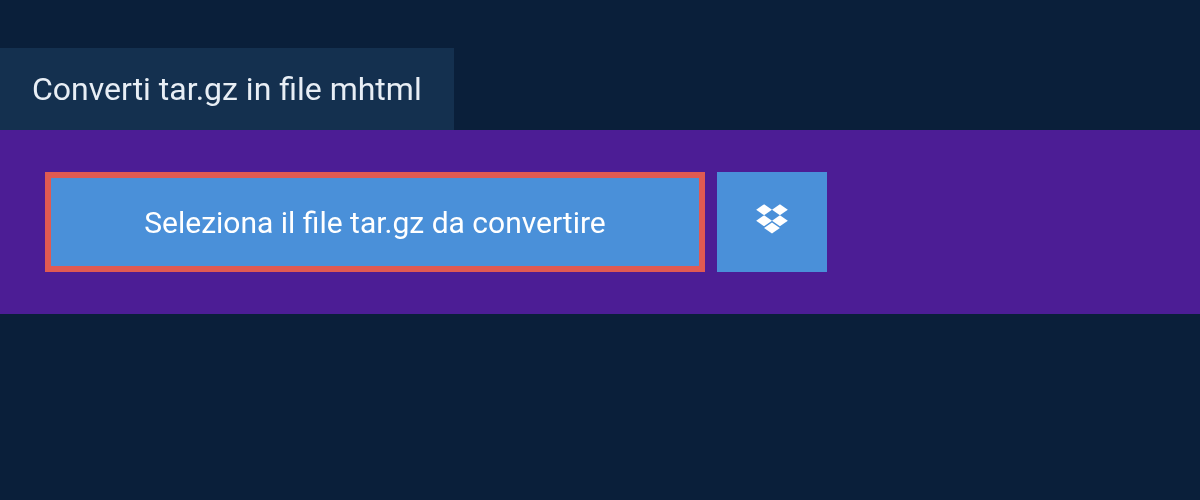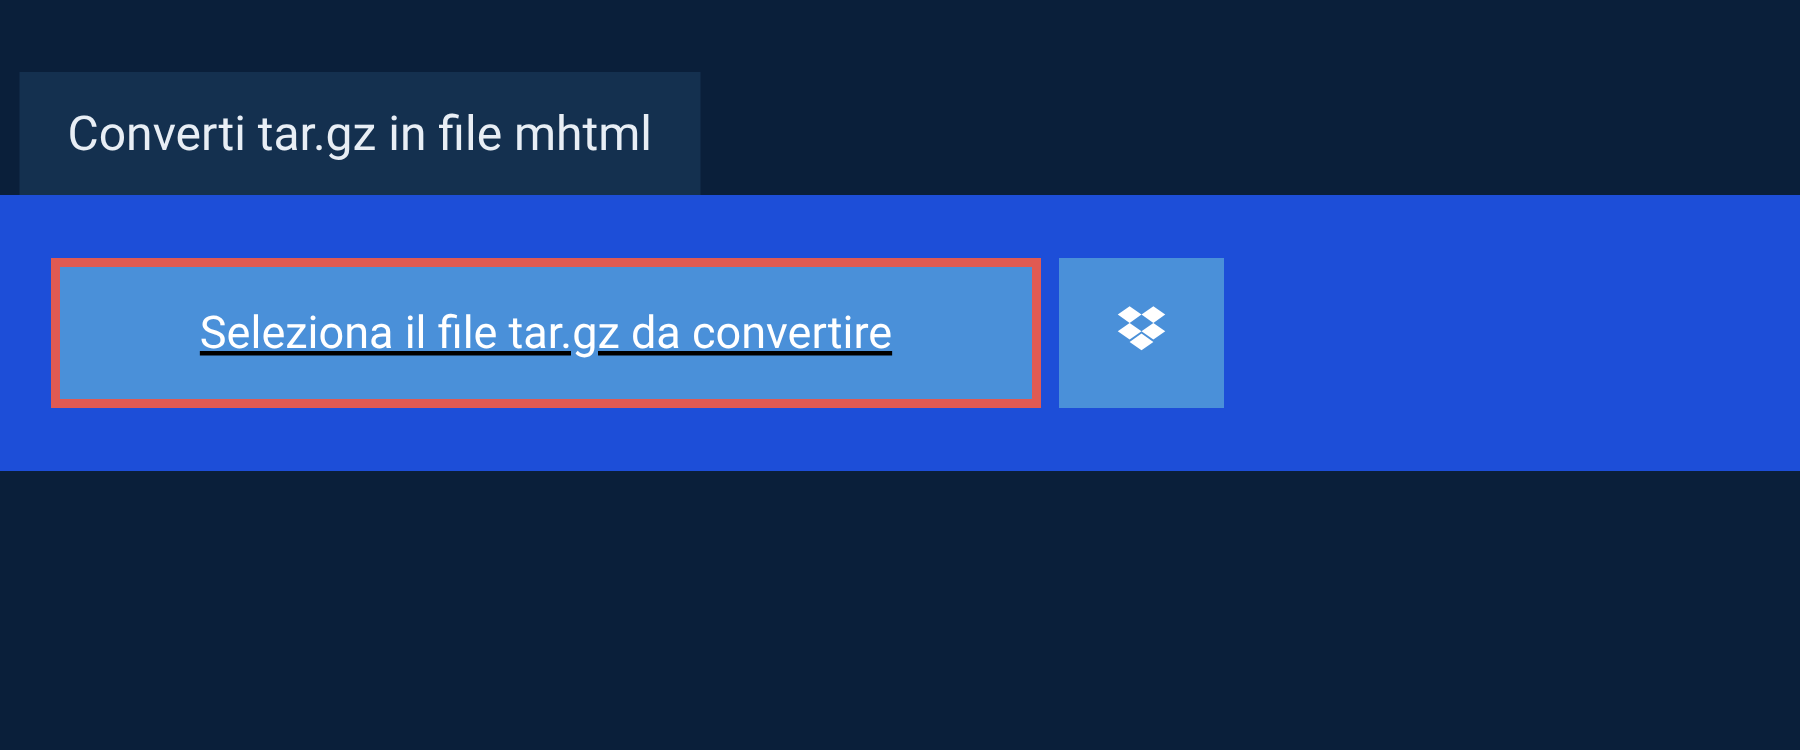--- a/index.html
+++ b/index.html
@@ -12,33 +12,32 @@
       height: 500px;
       background-color: #0a1f3a;
       font-family: -apple-system, BlinkMacSystemFont, "Segoe UI", Roboto, sans-serif;
       overflow: hidden;
     }
     .header-tab {
       display: inline-block;
       background-color: #14304f;
       padding: 22px 32px;
       margin-top: 48px;
-      margin-left: 13px;
+      margin-left: 0;
     }
     .header-tab h1 {
       color: #e8eef5;
       font-size: 32px;
       font-weight: 400;
     }
     .upload-section {
-      background-color: #1d4ed8;
-      padding: 42px 34px;
+      background-color: #4c1d95;
+      padding: 42px 45px;
       margin-top: 0;
       width: 100%;
-      text-decoration: underline;
     }
     .button-row {
       display: flex;
       gap: 0;
       height: 100px;
     }
     .select-file-button {
       background-color: #4a90d9;
       border: 6px solid #e05a52;
       color: #ffffff;

